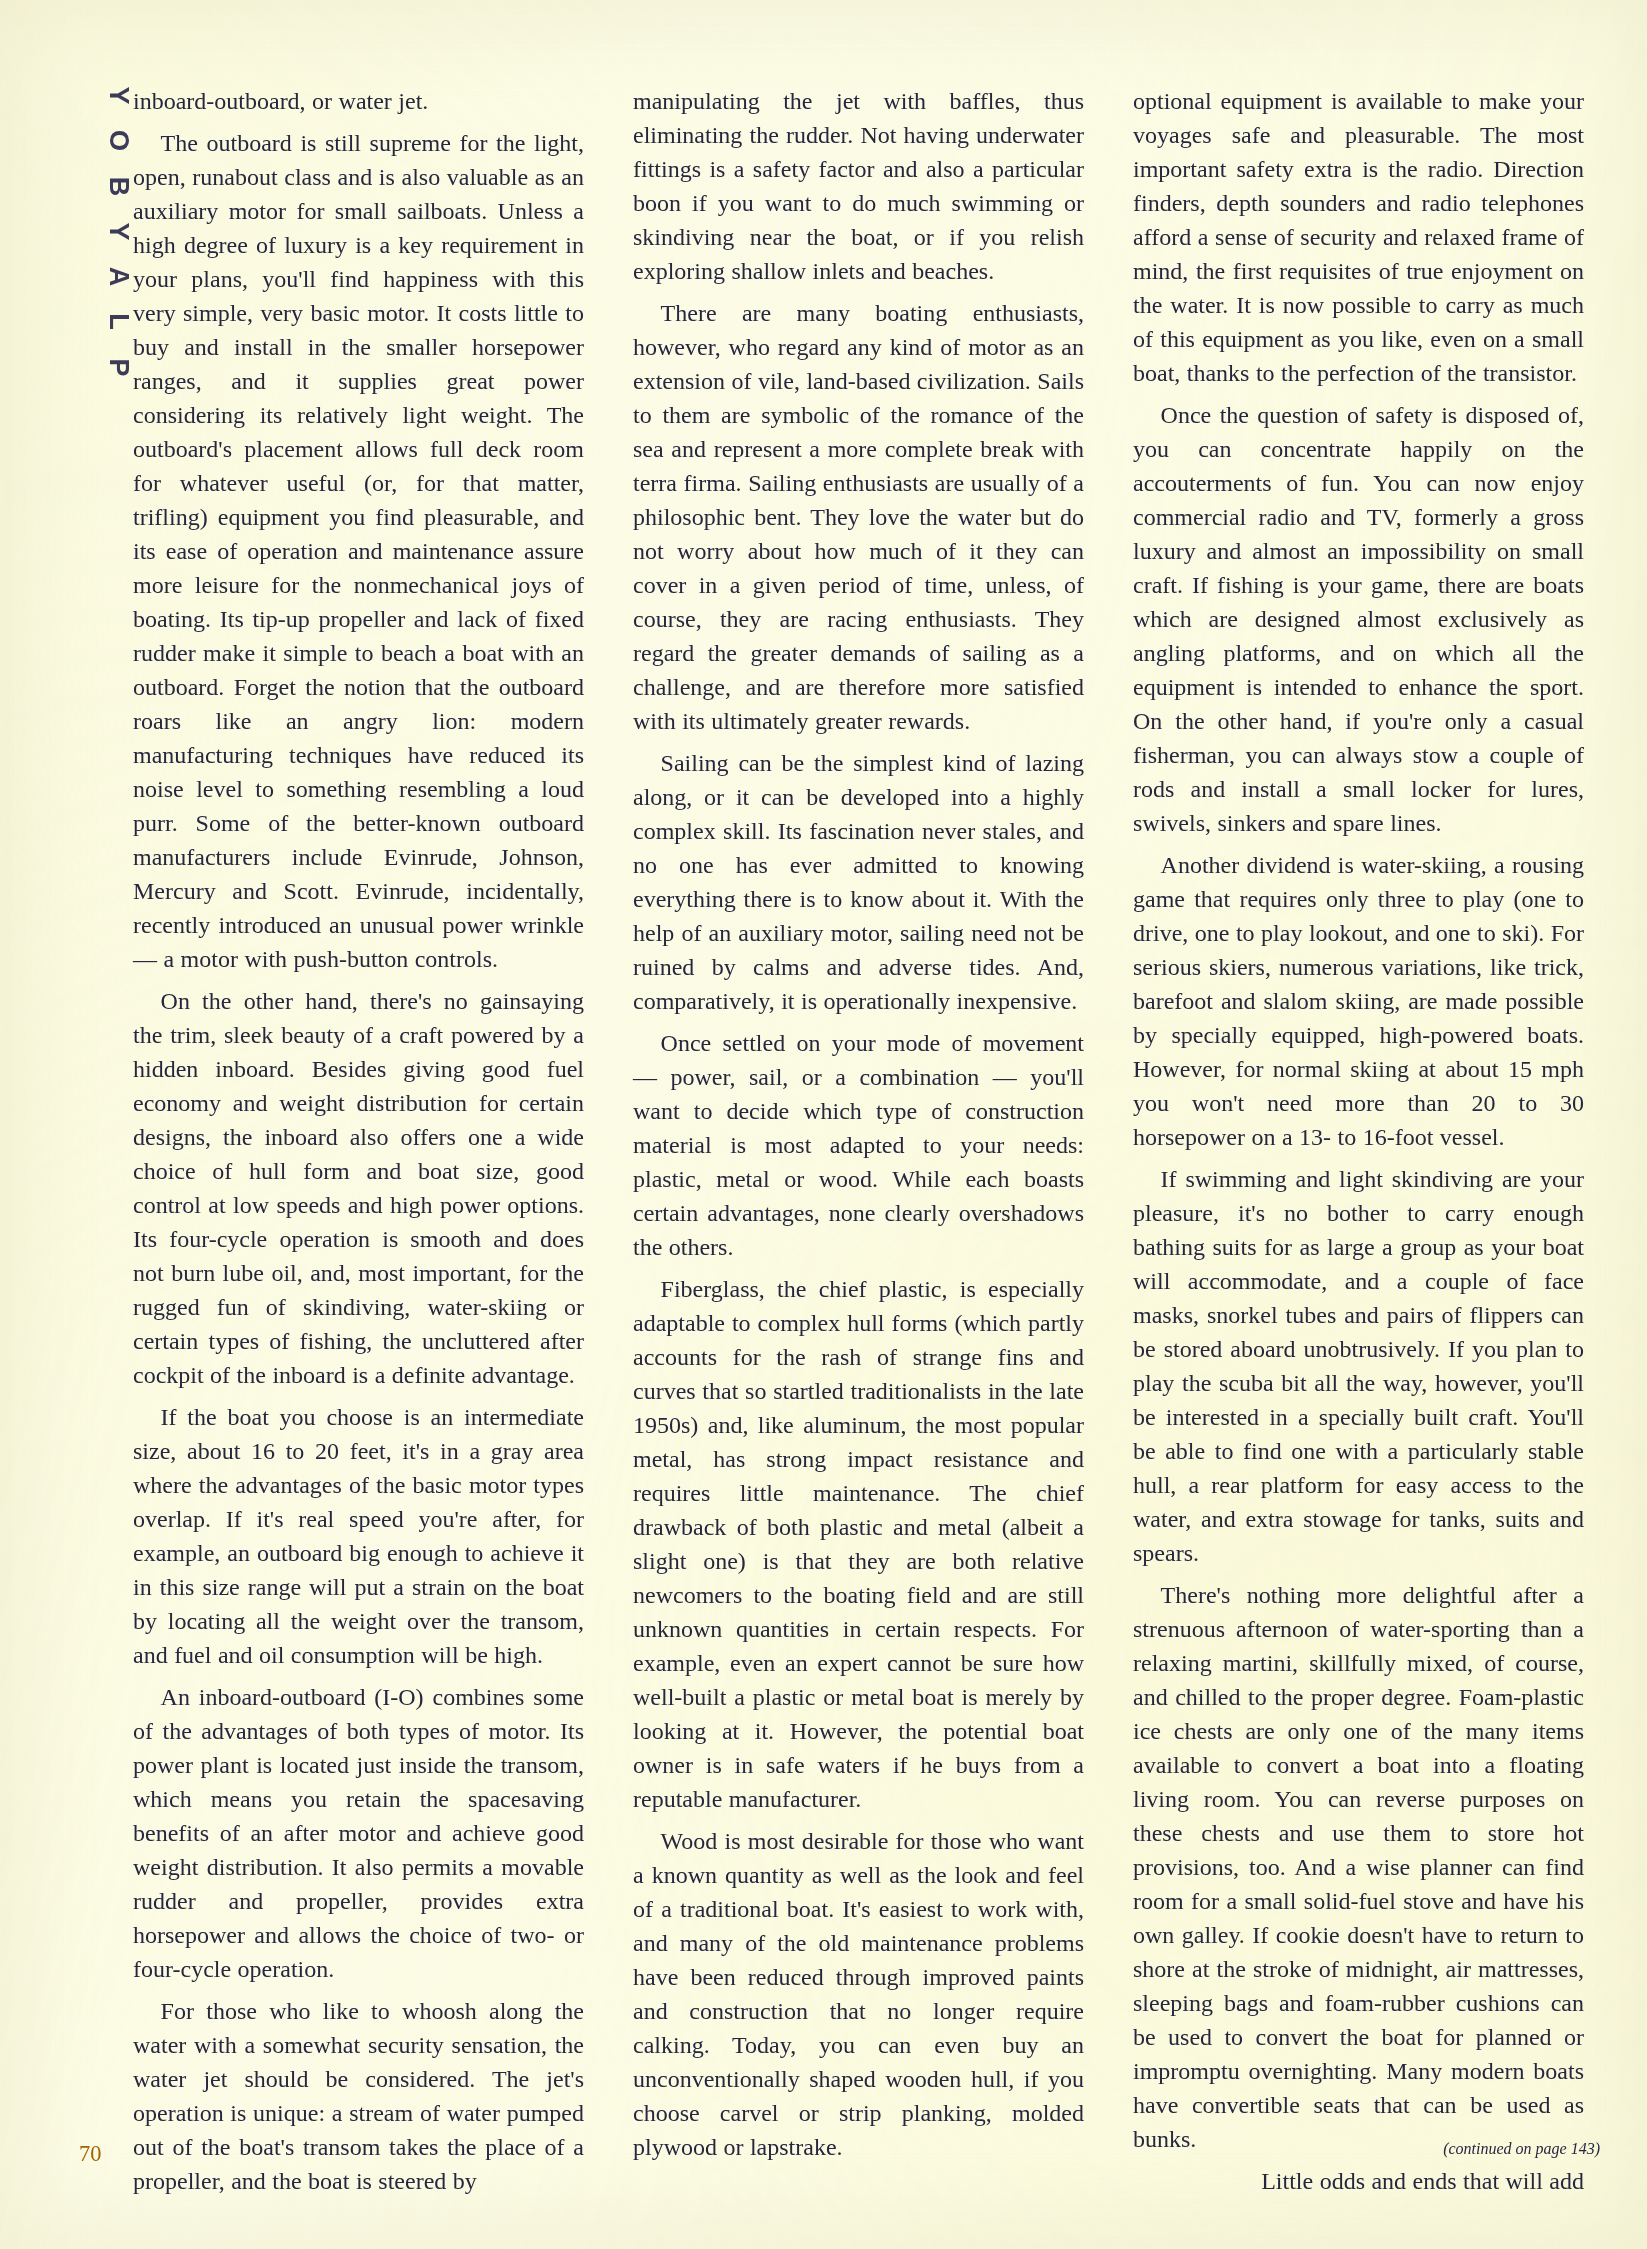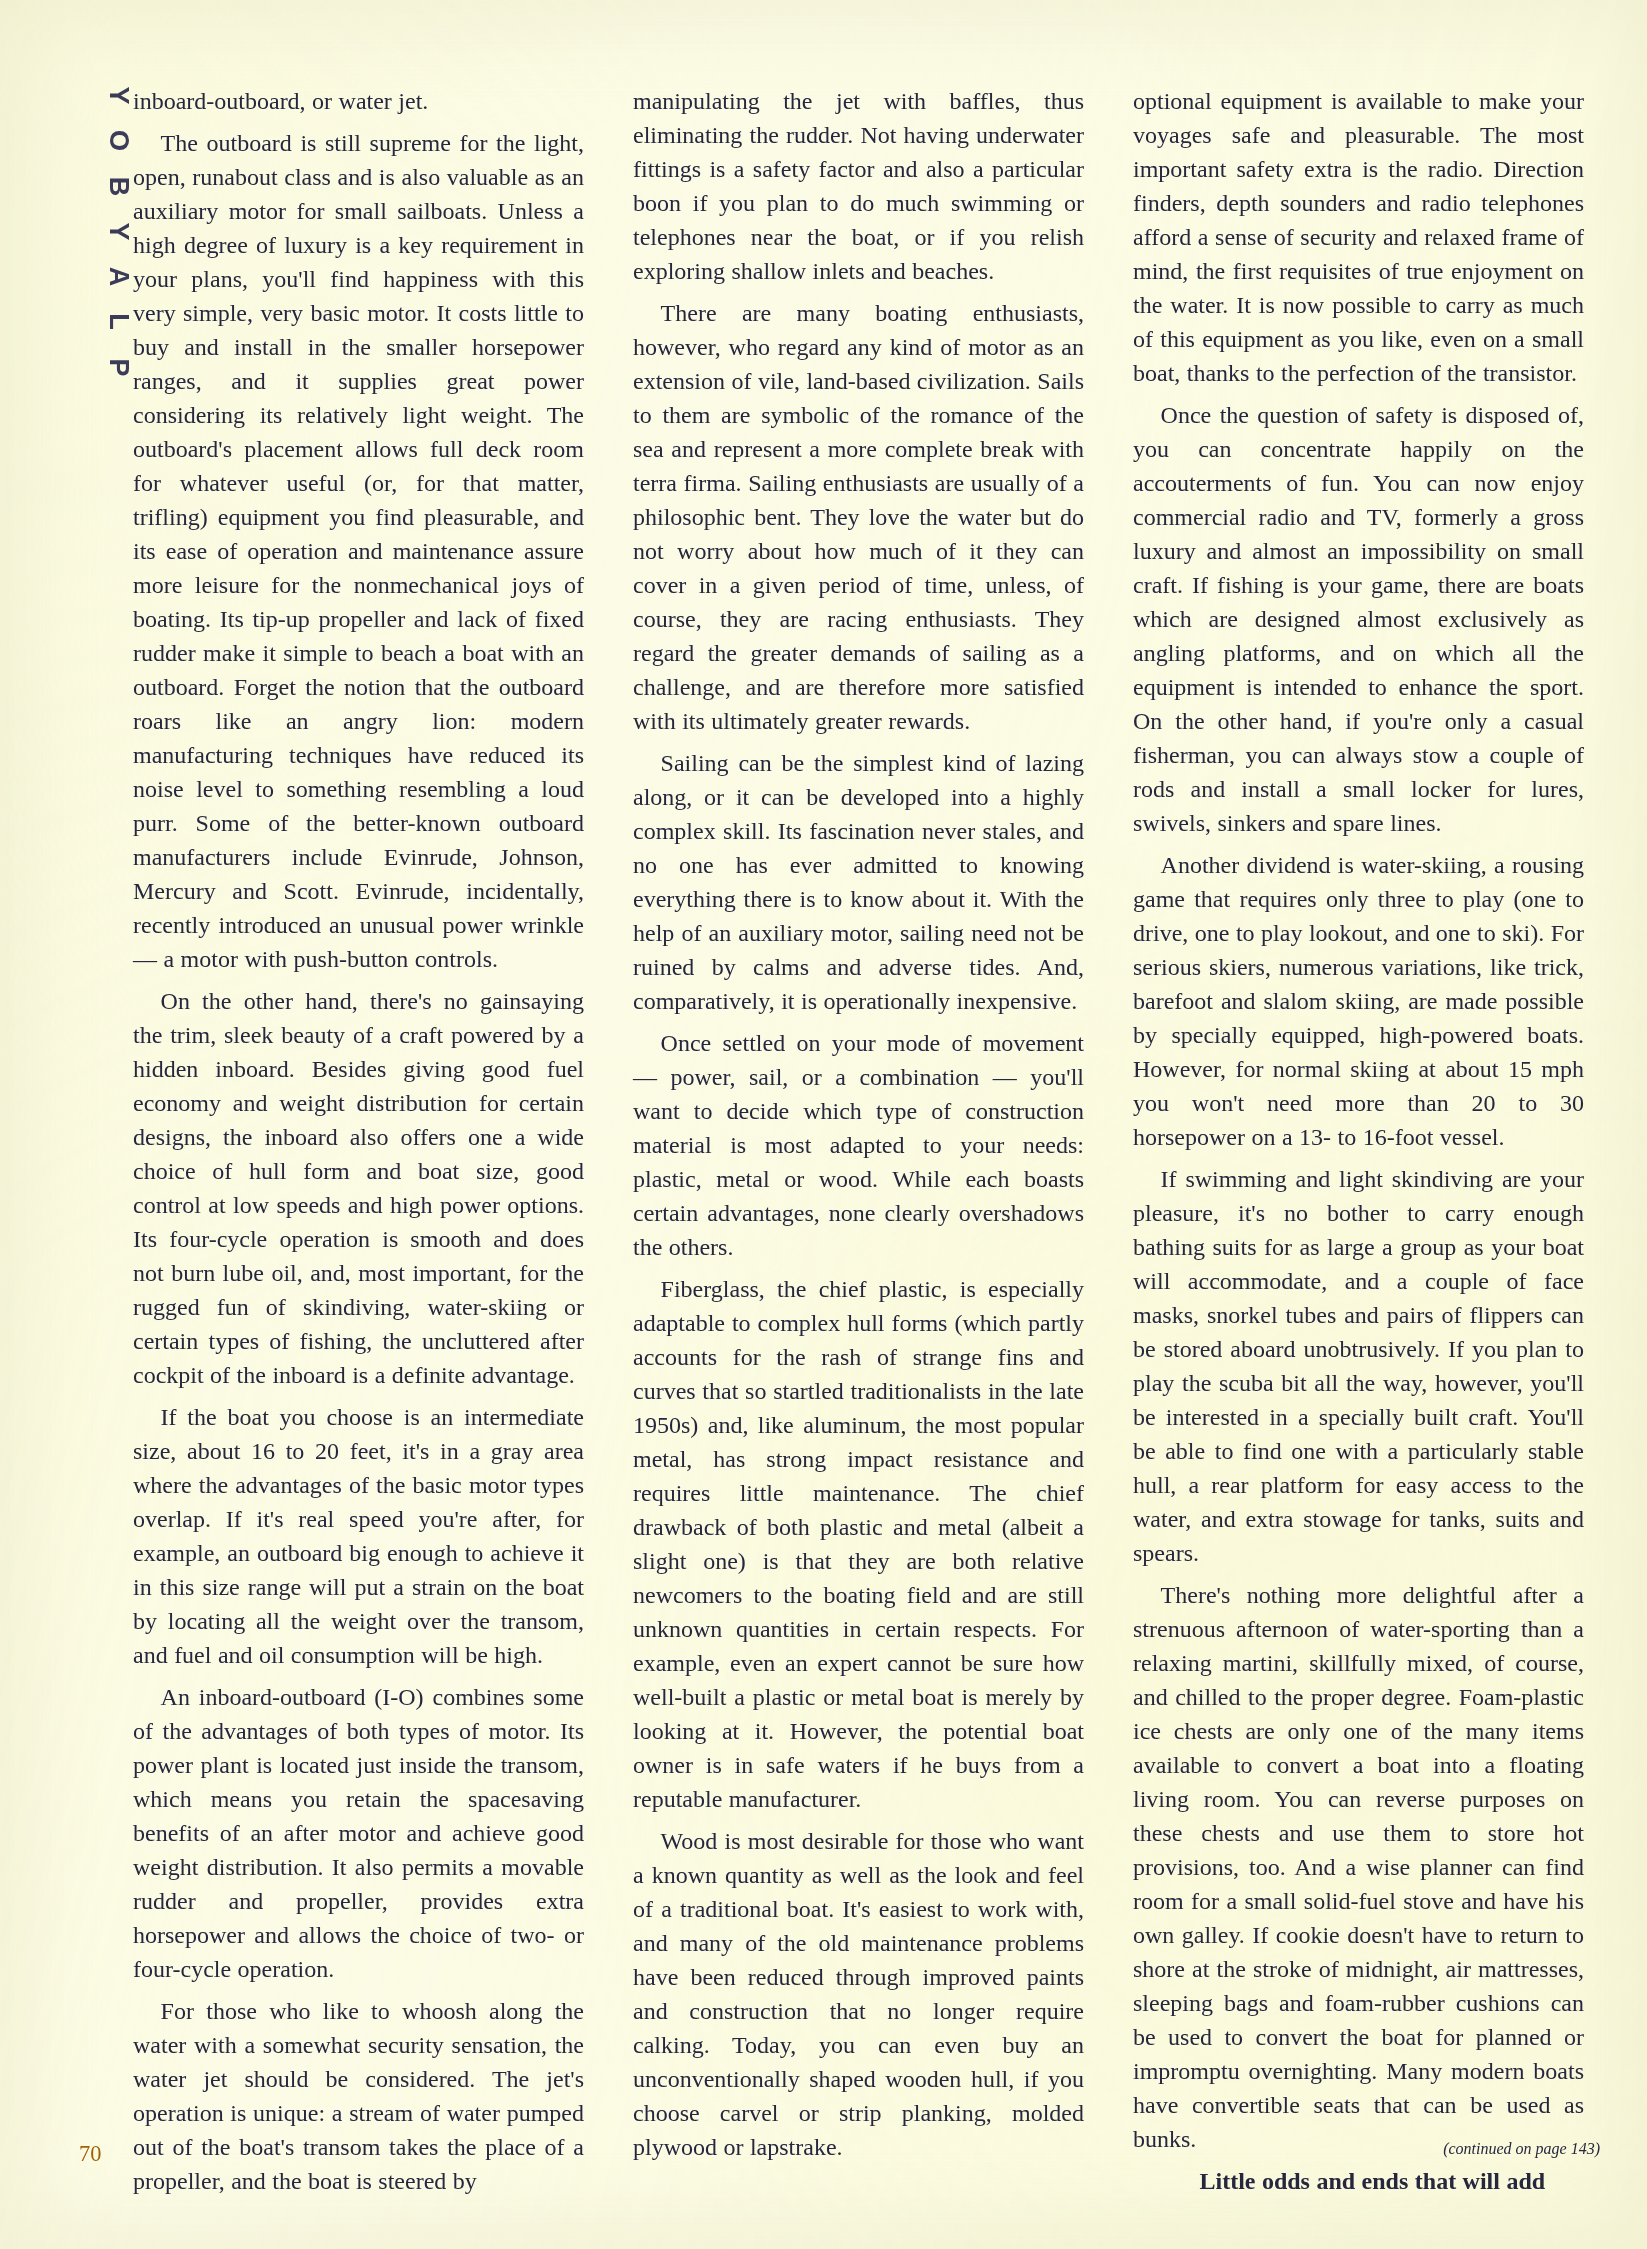--- a/index.html
+++ b/index.html
@@ -81,22 +81,21 @@
     margin: 0;
     text-indent: 0;
   }
   .col p.ind {
     text-indent: 1.15em;
   }
   .col p + p {
     margin-top: 8px;
   }
   .col .lastline-left {
-    text-align: center;
-    font-weight: bold;
+    text-align: right;
   }
 
   
   #page-number {
     position: absolute;
     left: 79px;
     top: 2143px;
     font-size: 22.4px;
     line-height: 1;
     color: #a16207;
@@ -139,21 +138,21 @@
     <div class="col" id="col-1">
       <p>inboard-outboard, or water jet.</p>
       <p class="ind">The outboard is still supreme for the light, open, runabout class and is also valuable as an auxiliary motor for small sailboats. Unless a high degree of luxury is a key requirement in your plans, you'll find happiness with this very simple, very basic motor. It costs little to buy and install in the smaller horsepower ranges, and it supplies great power considering its relatively light weight. The outboard's placement allows full deck room for whatever useful (or, for that matter, trifling) equipment you find pleasurable, and its ease of operation and maintenance assure more leisure for the nonmechanical joys of boating. Its tip-up propeller and lack of fixed rudder make it simple to beach a boat with an outboard. Forget the notion that the outboard roars like an angry lion: modern manufacturing techniques have reduced its noise level to something resembling a loud purr. Some of the better-known outboard manufacturers include Evinrude, Johnson, Mercury and Scott. Evinrude, incidentally, recently introduced an unusual power wrinkle — a motor with push-button controls.</p>
       <p class="ind">On the other hand, there's no gainsaying the trim, sleek beauty of a craft powered by a hidden inboard. Besides giving good fuel economy and weight distribution for certain designs, the inboard also offers one a wide choice of hull form and boat size, good control at low speeds and high power options. Its four-cycle operation is smooth and does not burn lube oil, and, most important, for the rugged fun of skindiving, water-skiing or certain types of fishing, the uncluttered after cockpit of the inboard is a definite advantage.</p>
       <p class="ind">If the boat you choose is an intermediate size, about 16 to 20 feet, it's in a gray area where the advantages of the basic motor types overlap. If it's real speed you're after, for example, an outboard big enough to achieve it in this size range will put a strain on the boat by locating all the weight over the transom, and fuel and oil consumption will be high.</p>
       <p class="ind">An inboard-outboard (I-O) combines some of the advantages of both types of motor. Its power plant is located just inside the transom, which means you retain the spacesaving benefits of an after motor and achieve good weight distribution. It also permits a movable rudder and propeller, provides extra horsepower and allows the choice of two- or four-cycle operation.</p>
       <p class="ind">For those who like to whoosh along the water with a somewhat security sensation, the water jet should be considered. The jet's operation is unique: a stream of water pumped out of the boat's transom takes the place of a propeller, and the boat is steered by</p>
     </div>
 
     <div class="col" id="col-2">
-      <p>manipulating the jet with baffles, thus eliminating the rudder. Not having underwater fittings is a safety factor and also a particular boon if you plan to do much swimming or telephones near the boat, or if you relish exploring shallow inlets and beaches.</p>
+      <p>manipulating the jet with baffles, thus eliminating the rudder. Not having underwater fittings is a safety factor and also a particular boon if you want to do much swimming or skindiving near the boat, or if you relish exploring shallow inlets and beaches.</p>
       <p class="ind">There are many boating enthusiasts, however, who regard any kind of motor as an extension of vile, land-based civilization. Sails to them are symbolic of the romance of the sea and represent a more complete break with terra firma. Sailing enthusiasts are usually of a philosophic bent. They love the water but do not worry about how much of it they can cover in a given period of time, unless, of course, they are racing enthusiasts. They regard the greater demands of sailing as a challenge, and are therefore more satisfied with its ultimately greater rewards.</p>
       <p class="ind">Sailing can be the simplest kind of lazing along, or it can be developed into a highly complex skill. Its fascination never stales, and no one has ever admitted to knowing everything there is to know about it. With the help of an auxiliary motor, sailing need not be ruined by calms and adverse tides. And, comparatively, it is operationally inexpensive.</p>
       <p class="ind">Once settled on your mode of movement — power, sail, or a combination — you'll want to decide which type of construction material is most adapted to your needs: plastic, metal or wood. While each boasts certain advantages, none clearly overshadows the others.</p>
       <p class="ind">Fiberglass, the chief plastic, is especially adaptable to complex hull forms (which partly accounts for the rash of strange fins and curves that so startled traditionalists in the late 1950s) and, like aluminum, the most popular metal, has strong impact resistance and requires little maintenance. The chief drawback of both plastic and metal (albeit a slight one) is that they are both relative newcomers to the boating field and are still unknown quantities in certain respects. For example, even an expert cannot be sure how well-built a plastic or metal boat is merely by looking at it. However, the potential boat owner is in safe waters if he buys from a reputable manufacturer.</p>
       <p class="ind">Wood is most desirable for those who want a known quantity as well as the look and feel of a traditional boat. It's easiest to work with, and many of the old maintenance problems have been reduced through improved paints and construction that no longer require calking. Today, you can even buy an unconventionally shaped wooden hull, if you choose carvel or strip planking, molded plywood or lapstrake.</p>
     </div>
 
     <div class="col" id="col-3">
       <p>optional equipment is available to make your voyages safe and pleasurable. The most important safety extra is the radio. Direction finders, depth sounders and radio telephones afford a sense of security and relaxed frame of mind, the first requisites of true enjoyment on the water. It is now possible to carry as much of this equipment as you like, even on a small boat, thanks to the perfection of the transistor.</p>
       <p class="ind">Once the question of safety is disposed of, you can concentrate happily on the accouterments of fun. You can now enjoy commercial radio and TV, formerly a gross luxury and almost an impossibility on small craft. If fishing is your game, there are boats which are designed almost exclusively as angling platforms, and on which all the equipment is intended to enhance the sport. On the other hand, if you're only a casual fisherman, you can always stow a couple of rods and install a small locker for lures, swivels, sinkers and spare lines.</p>

